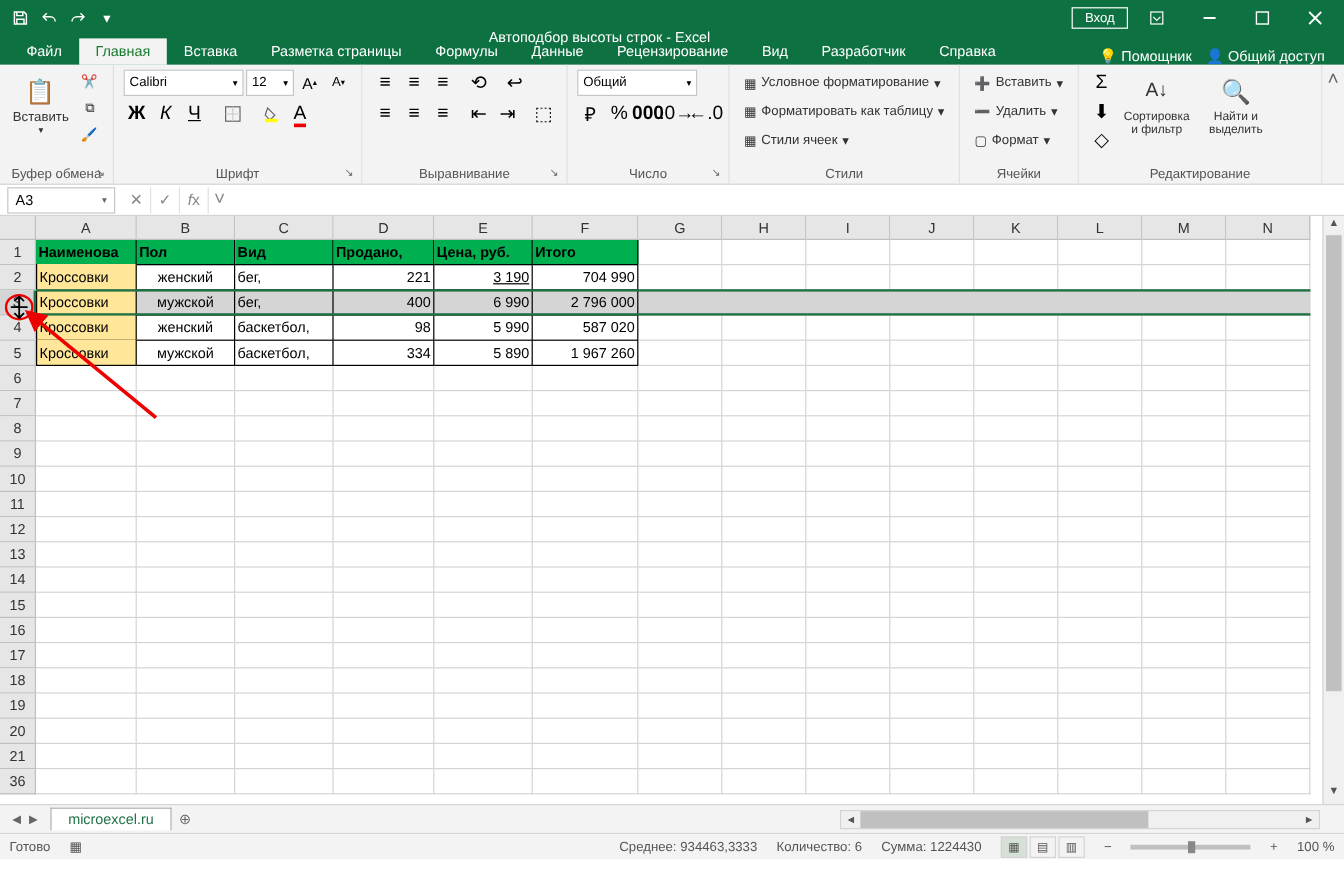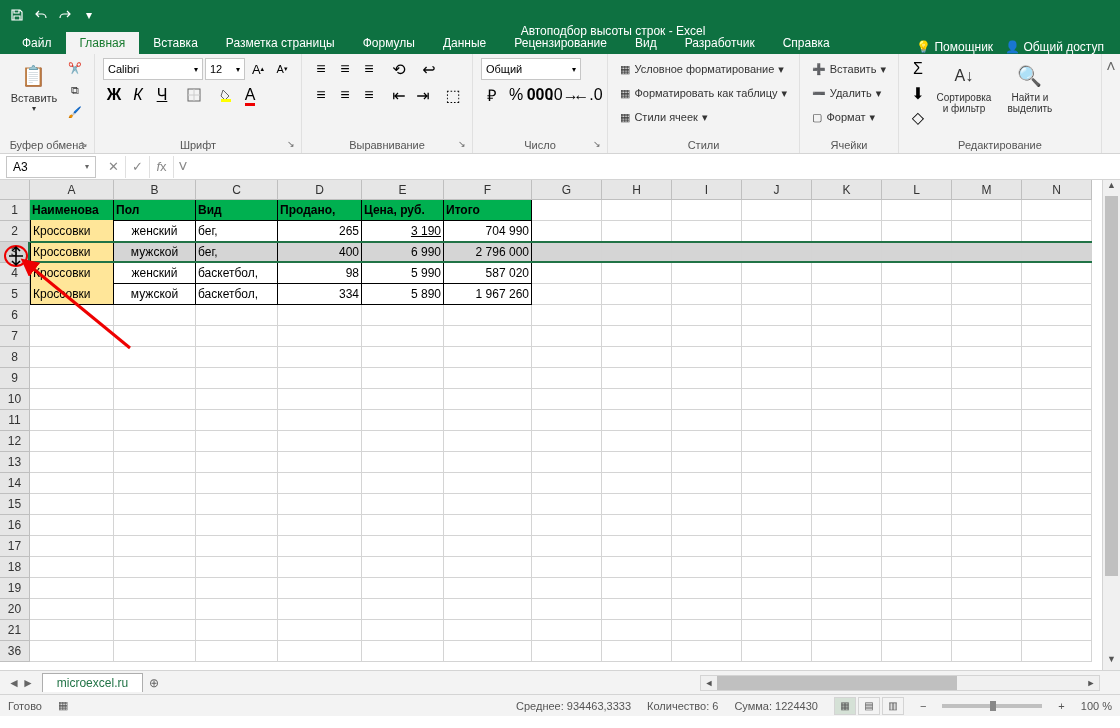--- a/index.html
+++ b/index.html
@@ -103,20 +103,44 @@
         </svg>
       </div>
     <div class="qat-btn">
         <svg width="14" height="14" viewBox="0 0 14 14">
           <path d="M9 3l3 3-3 3M12 6H6a4 4 0 00-4 4" fill="none" stroke="#fff" stroke-width="1.2"></path>
         </svg>
       </div>
     <div class="qat-btn">▾</div>
   </div>
   <div class="title">Автоподбор высоты строк - Excel</div>
+  <div class="right">
+    <div class="login-btn">Вход</div>
+    <div class="win-btn">
+        <svg width="12" height="12" viewBox="0 0 12 12">
+          <rect x="1" y="1" width="10" height="10" fill="none" stroke="#fff"></rect>
+          <path d="M3 5l3 3 3-3" fill="none" stroke="#fff"></path>
+        </svg>
+      </div>
+    <div class="win-btn">
+        <svg width="12" height="12">
+          <path d="M1 6h10" stroke="#fff" stroke-width="1.5"></path>
+        </svg>
+      </div>
+    <div class="win-btn">
+        <svg width="12" height="12">
+          <rect x="1" y="1" width="10" height="10" fill="none" stroke="#fff" stroke-width="1.2"></rect>
+        </svg>
+      </div>
+    <div class="win-btn">
+        <svg width="12" height="12">
+          <path d="M1 1l10 10M11 1L1 11" stroke="#fff" stroke-width="1.5"></path>
+        </svg>
+      </div>
+  </div>
 </div>
 
 <div class="tabs">
   <div class="tab">Файл</div>
   <div class="tab active">Главная</div>
   <div class="tab">Вставка</div>
   <div class="tab">Разметка страницы</div>
   <div class="tab">Формулы</div>
   <div class="tab">Данные</div>
   <div class="tab">Рецензирование</div>
@@ -342,21 +366,21 @@
         <div class="cell" style="width: 70px;"></div>
         <div class="cell" style="width: 70px;"></div>
         <div class="cell" style="width: 70px;"></div>
         <div class="cell" style="width: 70px;"></div>
         <div class="cell" style="width: 70px;"></div>
       </div>
       <div class="cell-row">
         <div class="cell name-cell" style="width: 84px;">Кроссовки</div>
         <div class="cell data-cell center" style="width: 82px;">женский</div>
         <div class="cell data-cell" style="width: 82px;">бег,</div>
-        <div class="cell data-cell right" style="width: 84px;">265</div>
+        <div class="cell data-cell right" style="width: 84px;">221</div>
         <div class="cell data-cell right" style="width: 82px; text-decoration: underline;">3 190</div>
         <div class="cell data-cell right" style="width: 88px;">704 990</div>
         <div class="cell" style="width: 70px;"></div>
         <div class="cell" style="width: 70px;"></div>
         <div class="cell" style="width: 70px;"></div>
         <div class="cell" style="width: 70px;"></div>
         <div class="cell" style="width: 70px;"></div>
         <div class="cell" style="width: 70px;"></div>
         <div class="cell" style="width: 70px;"></div>
         <div class="cell" style="width: 70px;"></div>

